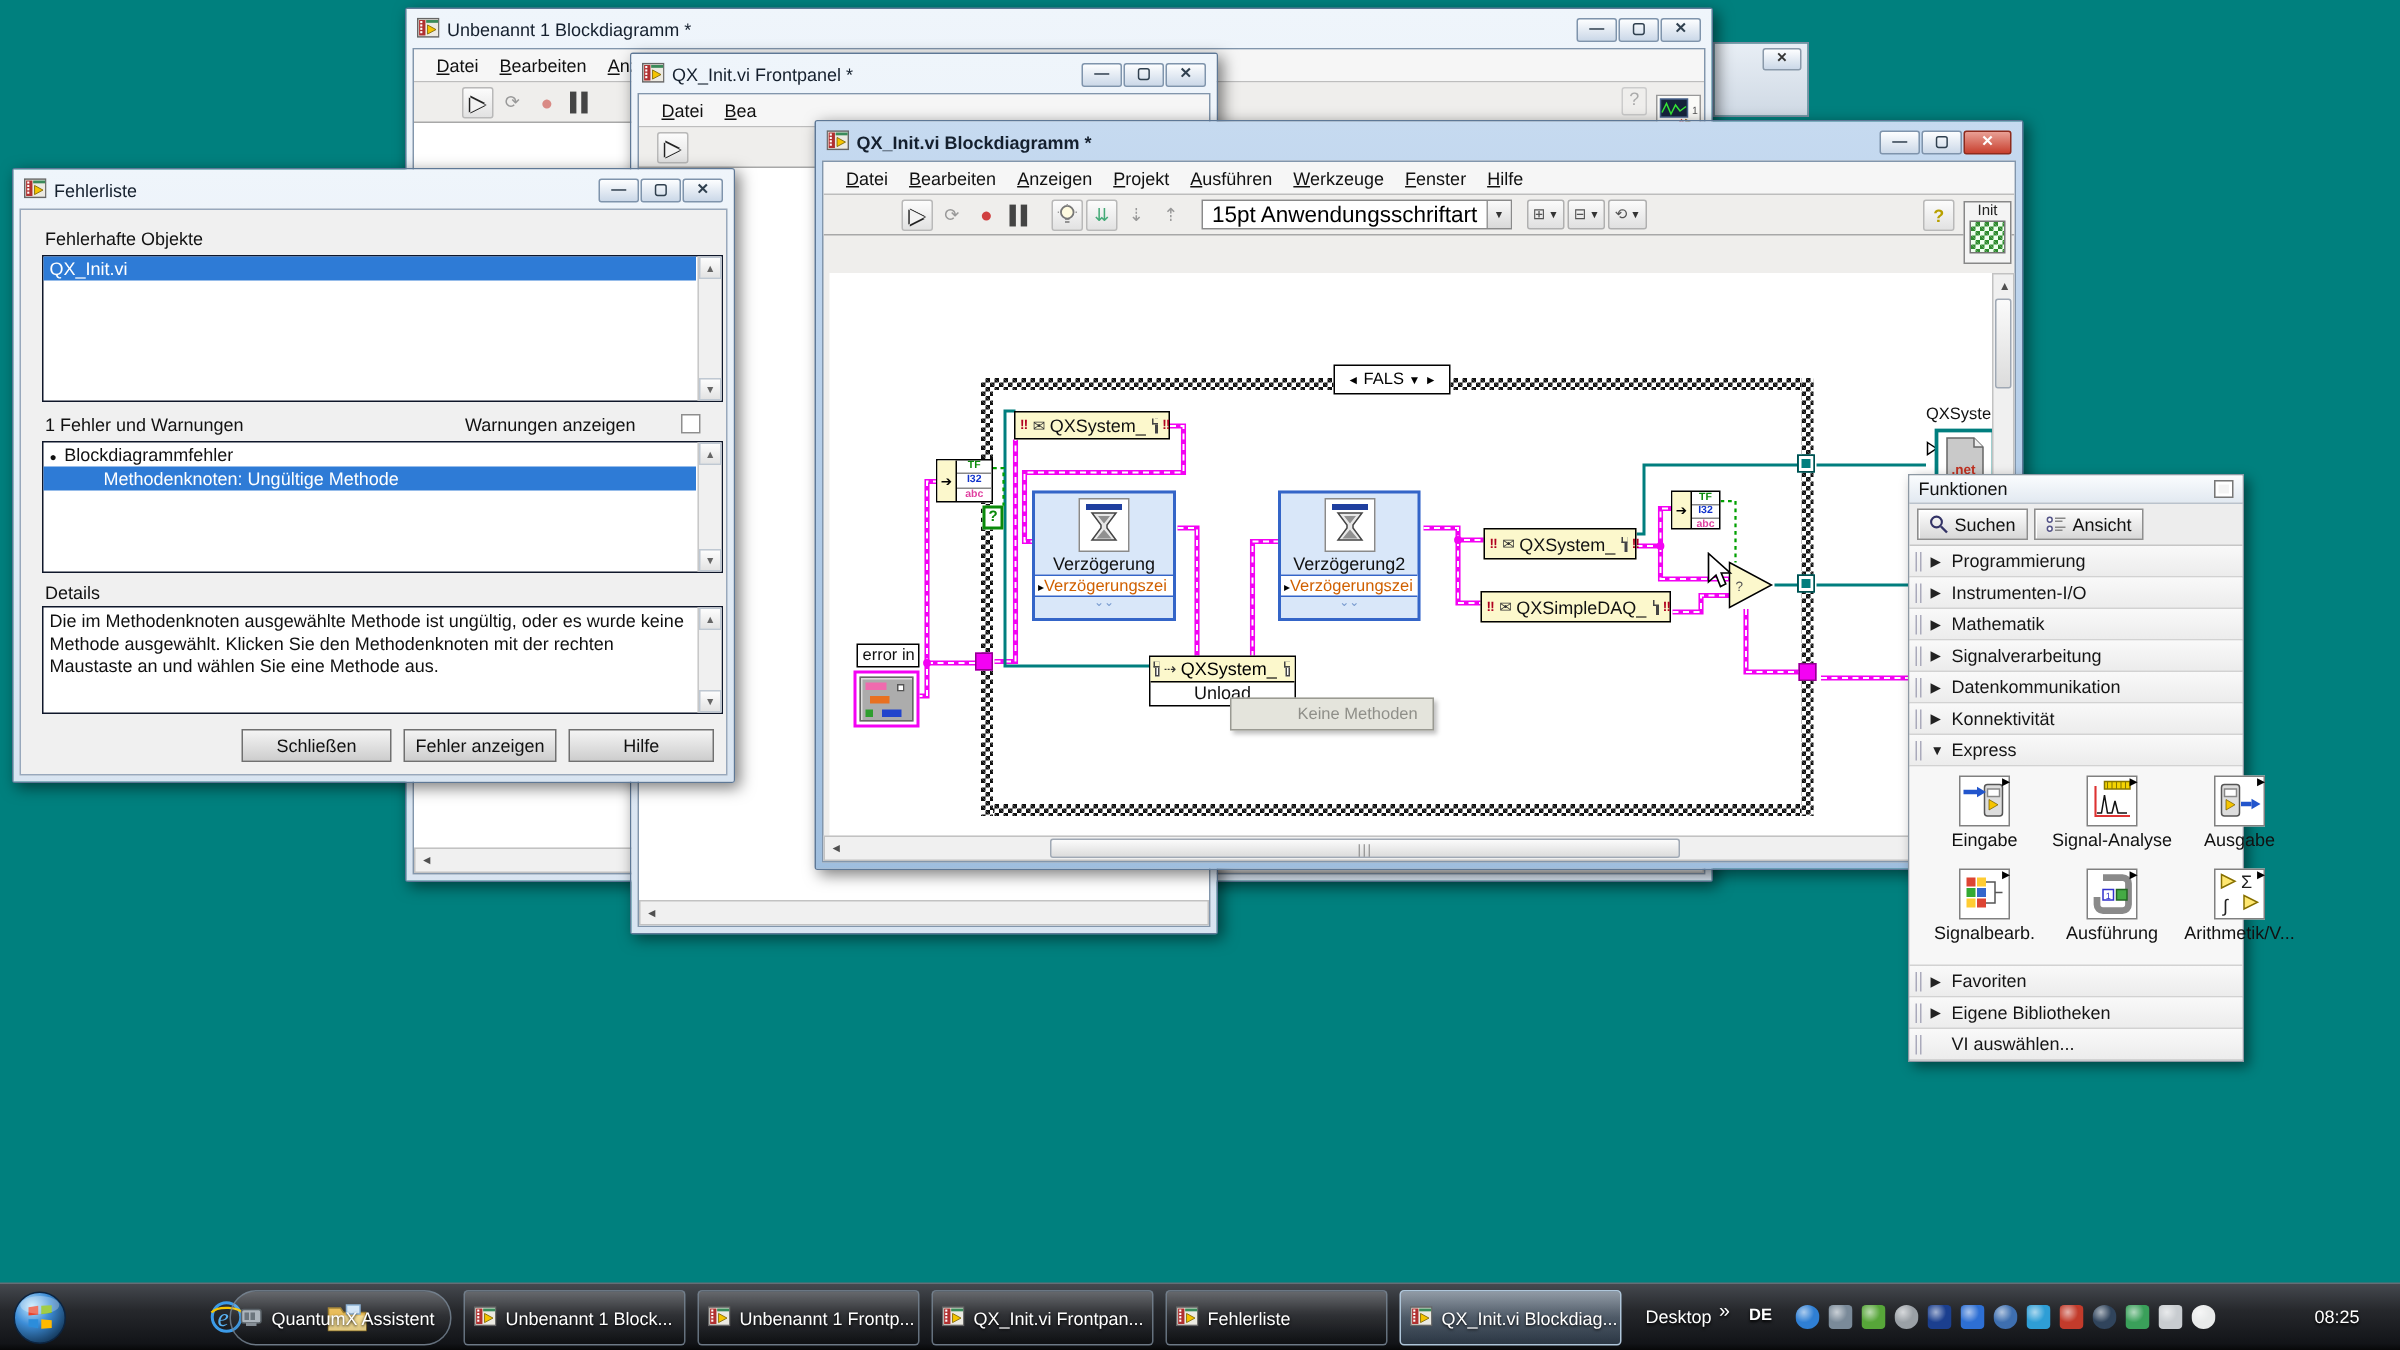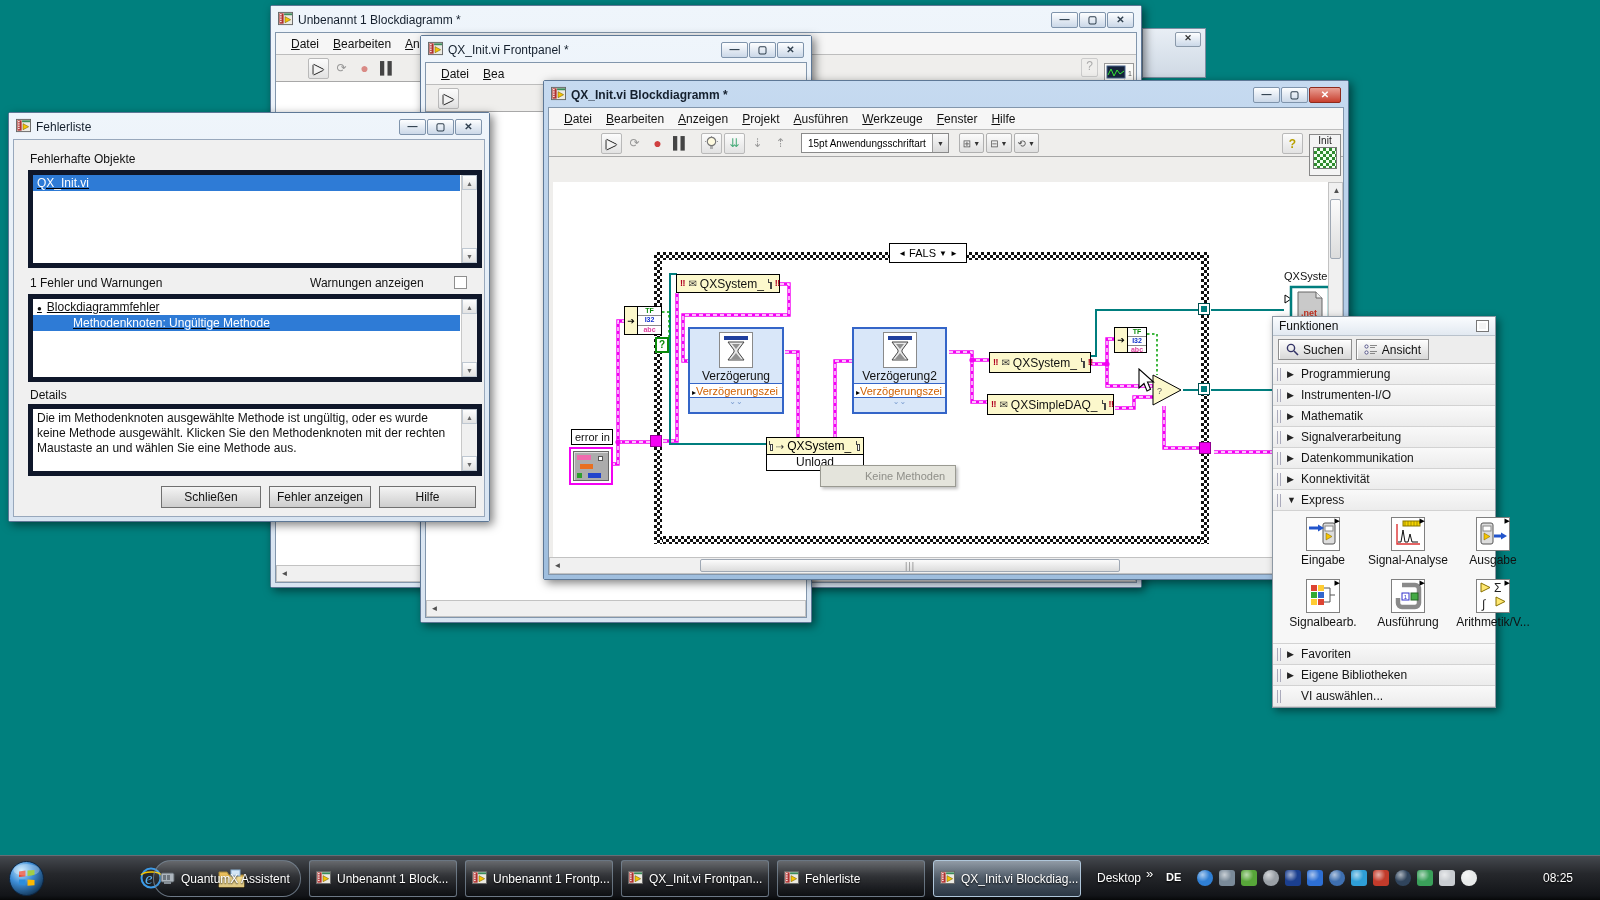--- a/index.html
+++ b/index.html
@@ -24,21 +24,21 @@
   .lv-menubar { height:22px; background:#F6F6F6; border-bottom:1px solid #BDBDBD; display:flex; align-items:center; padding-left:8px; }
   .mi { display:inline-block; padding:2px 7px; color:#111; }
   .mi::first-letter { text-decoration:underline; }
   .lv-toolbar { height:27px; background:#EFEEEC; border-bottom:1px solid #A8A8A8; display:flex; align-items:center; gap:2px; position:relative; }
   .tbtn { width:21px; height:21px; border:1px solid #B9B9B9; border-radius:2px; background:linear-gradient(#FCFCFC,#E2E2E2);
           display:flex; align-items:center; justify-content:center; font-size:12px; color:#444; }
   .tbtn.flat { border-color:transparent; background:transparent; }
   .run-arrow { color:#F2F2F2; text-shadow:-1px 0 #222,1px 0 #222,0 -1px #222,0 1px #222; font-size:13px; }
   .tsep { width:6px; }
   .font-combo { height:20px; display:flex; align-items:center; border:1px solid #8A8A8A; background:#fff; }
-  .font-combo .ft { padding:0 6px; font-size:10px; white-space:nowrap; }
+  .font-combo .ft { padding:0 6px; font-size:15px; white-space:nowrap; }
   .combo-arrow { width:16px; height:18px; background:linear-gradient(#FAFAFA,#D9D9D9); border-left:1px solid #9A9A9A;
                  font-size:7px; color:#333; display:flex; align-items:center; justify-content:center; }
   .drop-tbtn { height:20px; padding:0 3px; border:1px solid #B0B0B0; border-radius:2px; background:linear-gradient(#FBFBFB,#E0E0E0);
                display:flex; align-items:center; gap:2px; font-size:10px; color:#555; }
   .drop-tbtn .dd { font-size:7px; color:#333; }
 
   
   .sbh { position:absolute; height:17px; background:#F0F0F0; border:1px solid #C2C2C2; }
   .sbv { position:absolute; width:15px; background:#F0F0F0; border:1px solid #C2C2C2; }
   .sb-arrow { position:absolute; font-size:8px; color:#505050; width:15px; height:15px; text-align:center; line-height:15px; }
@@ -100,21 +100,21 @@
   .tooltip { position:absolute; background:#E4E4DC; border:1px solid #9A9A92; box-shadow:2px 2px 3px rgba(0,0,0,.25);
              color:#8F8F89; font-size:11px; padding:4px 10px 4px 44px; white-space:nowrap; }
 
   .init-icon { position:absolute; right:2px; top:26px; width:32px; height:42px; background:#F4F4F4; border:1px solid #888; text-align:center; z-index:8; }
   .init-icon .t { font-size:10px; color:#222; }
   .init-icon .g { width:24px; height:22px; margin:1px auto; background-image:linear-gradient(45deg,#2E8B2E 25%,transparent 25%,transparent 75%,#2E8B2E 75%),linear-gradient(45deg,#2E8B2E 25%,#EFFFEF 25%,#EFFFEF 75%,#2E8B2E 75%); background-size:6px 6px; background-position:0 0,3px 3px; border:1px solid #777; }
 
   
   #fehlerliste .dlg-body { position:absolute; left:4px; right:4px; top:26px; bottom:4px; background:#F0F0F0; border:1px solid #98A8BC; }
   .dlg-label { position:absolute; color:#111; }
-  .listbox { position:absolute; background:#fff; border:5px solid #0f172a;text-decoration:underline; }
+  .listbox { position:absolute; background:#fff; border:1px solid #0f172a; }
   .lrow { height:16px; line-height:16px; padding-left:4px; color:#111; white-space:nowrap; }
   .lrow.sel { background:#2E7BD6; color:#fff; }
   .lrow .blt { font-size:8px; margin-right:5px; }
   .lb-scroll { position:absolute; right:0; top:0; bottom:0; width:16px; background:#F0F0F0; border-left:1px solid #C8C8C8; }
   .lb-scroll .up,.lb-scroll .dn { position:absolute; left:0; width:15px; height:15px; font-size:7px; color:#666; text-align:center; line-height:15px; background:linear-gradient(#FDFDFD,#E3E3E3); border:1px solid #BFC8D2; }
   .lb-scroll .up{top:0;} .lb-scroll .dn{bottom:0;}
   .checkbox { position:absolute; width:13px; height:13px; background:#fff; border:1px solid #8E8E8E; }
   .pushbtn { position:absolute; height:22px; border:1px solid #707070; border-radius:0; background:linear-gradient(#F4F4F4,#DDDDDD 60%,#CDCDCD); text-align:center; line-height:20px; color:#111; }
 
   

